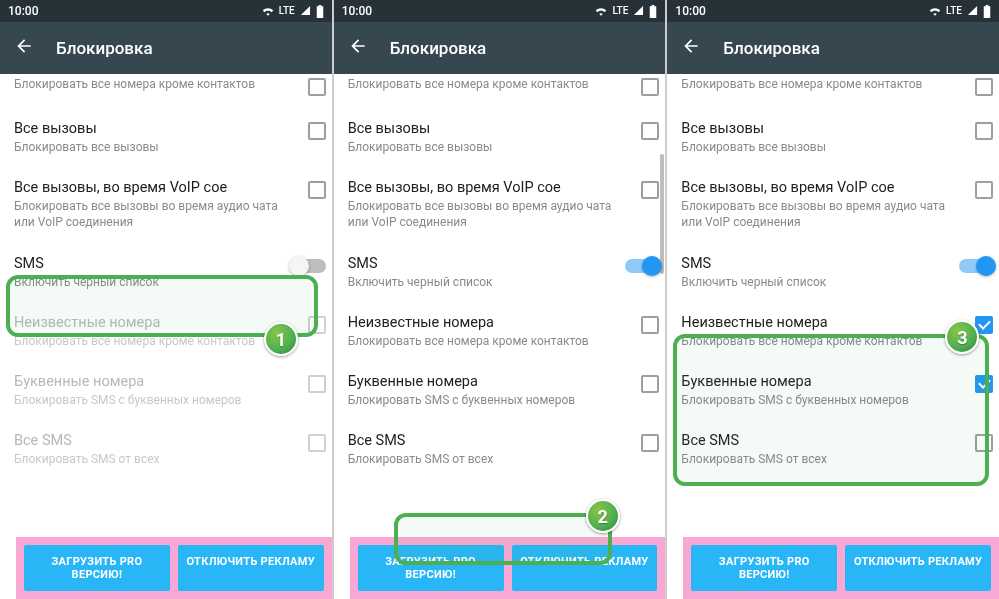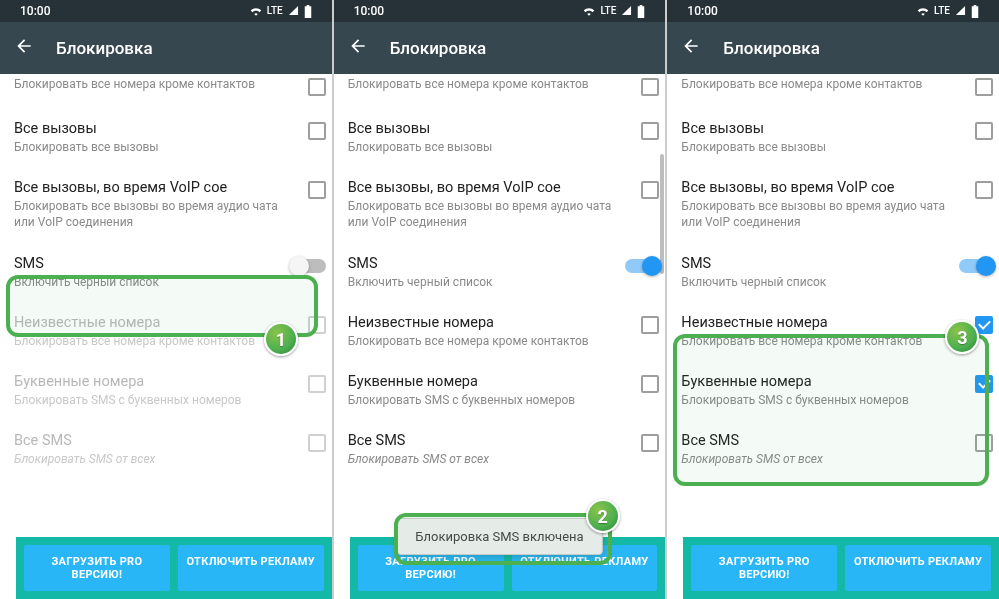--- a/index.html
+++ b/index.html
@@ -1,42 +1,42 @@
 <!DOCTYPE html>
 <html><head>
 <meta charset="utf-8">
 <style>
   * { box-sizing: border-box; margin: 0; padding: 0; }
   body { font-family: -apple-system, Roboto, Arial, sans-serif; background: #ddd; width: 999px; height: 599px; overflow: hidden; }
   .triptych { display: flex; gap: 2px; background: #ccc; width: 999px; height: 599px; }
   .phone { flex: 1; background: #fff; display: flex; flex-direction: column; position: relative; overflow: hidden; }
-  .statusbar { height: 22px; background: #263238; color: #fff; display: flex; align-items: center; justify-content: space-between; padding: 0 20px; font-size: 12px; font-weight: 500; }
+  .statusbar { height: 22px; background: #263238; color: #fff; display: flex; align-items: center; justify-content: space-between; padding: 0 8px; font-size: 12px; font-weight: 500; }
   .status-right { display: flex; align-items: flex-start; gap: 4px; font-size: 10px; }
   .status-right svg { fill: #fff; }
   .appbar { height: 52px; background: #37474f; color: #fff; display: flex; align-items: center; padding: 0 14px; gap: 22px; }
   .appbar-title { font-size: 17px; font-weight: 500; }
   .content { flex: 1; background: #fff; overflow: hidden; position: relative; }
   .row { display: flex; align-items: flex-start; padding: 12px 6px 12px 14px; min-height: 56px; position: relative; }
   .row-text { flex: 1; padding-right: 8px; overflow: hidden; white-space: nowrap; }
   .row-title { font-size: 14.5px; color: #212121; margin-bottom: 2px; overflow: hidden; text-overflow: ellipsis; }
   .row-sub { font-size: 12px; color: #8a8a8a; line-height: 1.35; white-space: normal; }
-  .row-sub.clip { white-space: nowrap; overflow: hidden; text-overflow: ellipsis; font-style: italic; }
+  .row-sub.clip { white-space: nowrap; overflow: hidden; text-overflow: ellipsis; }
   .row.prev { padding-top: 2px; min-height: 0; }
   .row.disabled .row-title { color: #b8b8b8; }
   .row.disabled .row-sub { color: #c8c8c8; }
   .chk { width: 18px; height: 18px; border: 2px solid #9e9e9e; border-radius: 2px; margin-top: 2px; flex-shrink: 0; }
   .chk.disabled { border-color: #d0d0d0; }
   .chk.checked { background: #2196f3; border-color: #2196f3; position: relative; }
   .chk.checked::after { content: ""; position: absolute; left: 4px; top: 0px; width: 5px; height: 9px; border: solid #fff; border-width: 0 2.5px 2.5px 0; transform: rotate(45deg); }
   .switch { width: 34px; height: 14px; border-radius: 7px; background: #bdbdbd; position: relative; margin-top: 4px; flex-shrink: 0; }
   .switch::after { content: ""; position: absolute; top: -3px; width: 20px; height: 20px; border-radius: 50%; background: #f5f5f5; box-shadow: 0 1px 3px rgba(0,0,0,.3); }
   .switch.off::after { left: -3px; }
   .switch.on { background: #90caf9; }
   .switch.on::after { right: -3px; background: #2196f3; }
-  .footer { display: flex; gap: 8px; padding: 8px; background: #14b8a6; margin-left: 16px; }
+  .footer { display: flex; gap: 8px; padding: 8px; background: #f9a8d4; margin-left: 16px; }
   .btn { flex: 1; background: #29b6f6; color: #fff; font-size: 11px; font-weight: 700; text-align: center; padding: 10px 2px; border-radius: 2px; letter-spacing: 0.3px; }
   .hilite { position: absolute; border: 4px solid #4caf50; border-radius: 12px; background: rgba(76,175,80,0.06); pointer-events: none; }
   .badge { position: absolute; width: 34px; height: 34px; border-radius: 50%; background: radial-gradient(circle at 35% 30%, #8bc34a, #4caf50 60%, #2e7d32); border: 2px solid #fff; box-shadow: 0 1px 3px rgba(0,0,0,.4); color: #fff; font-weight: 700; font-size: 18px; display: flex; align-items: center; justify-content: center; pointer-events: none; text-shadow: 0 1px 1px rgba(0,0,0,.3); }
   .toast { position: absolute; left: 50%; transform: translateX(-50%); bottom: 44px; background: #f0f0f0; color: #444; font-size: 13px; padding: 10px 18px; border-radius: 4px; border: 1px solid #ccc; box-shadow: 0 2px 6px rgba(0,0,0,.15); white-space: nowrap; }
   .scrollind { position: absolute; right: 1px; top: 80px; width: 4px; height: 120px; background: #bdbdbd; border-radius: 2px; }
 </style>
 </head>
 <body>
 
 <div class="triptych">
@@ -191,21 +191,20 @@
             <div class="row-title">Все SMS</div>
             <div class="row-sub clip">Блокировать SMS от всех</div>
           </div>
         <div class="chk"></div>
       </div>
     </div>
     <div class="footer">
       <div class="btn">ЗАГРУЗИТЬ PRO ВЕРСИЮ!</div>
       <div class="btn">ОТКЛЮЧИТЬ РЕКЛАМУ</div>
     </div>
-    <div class="toast">Блокировка SMS включена</div>
     <div class="hilite" style="left:60px; bottom:34px; width:218px; height:52px;"></div>
     <div class="badge" style="left:252px; bottom:66px;">2</div>
   </div>
 
   <div class="phone">
     <div class="statusbar">
       <span>10:00</span>
       <span class="status-right">
         <svg width="14" height="11" viewBox="0 0 24 18">
             <path d="M12 18l-3-3c1.6-1.6 4.4-1.6 6 0l-3 3zm-6-6l-3-3c5-5 13-5 18 0l-3 3c-3.3-3.3-8.7-3.3-12 0z"></path>

